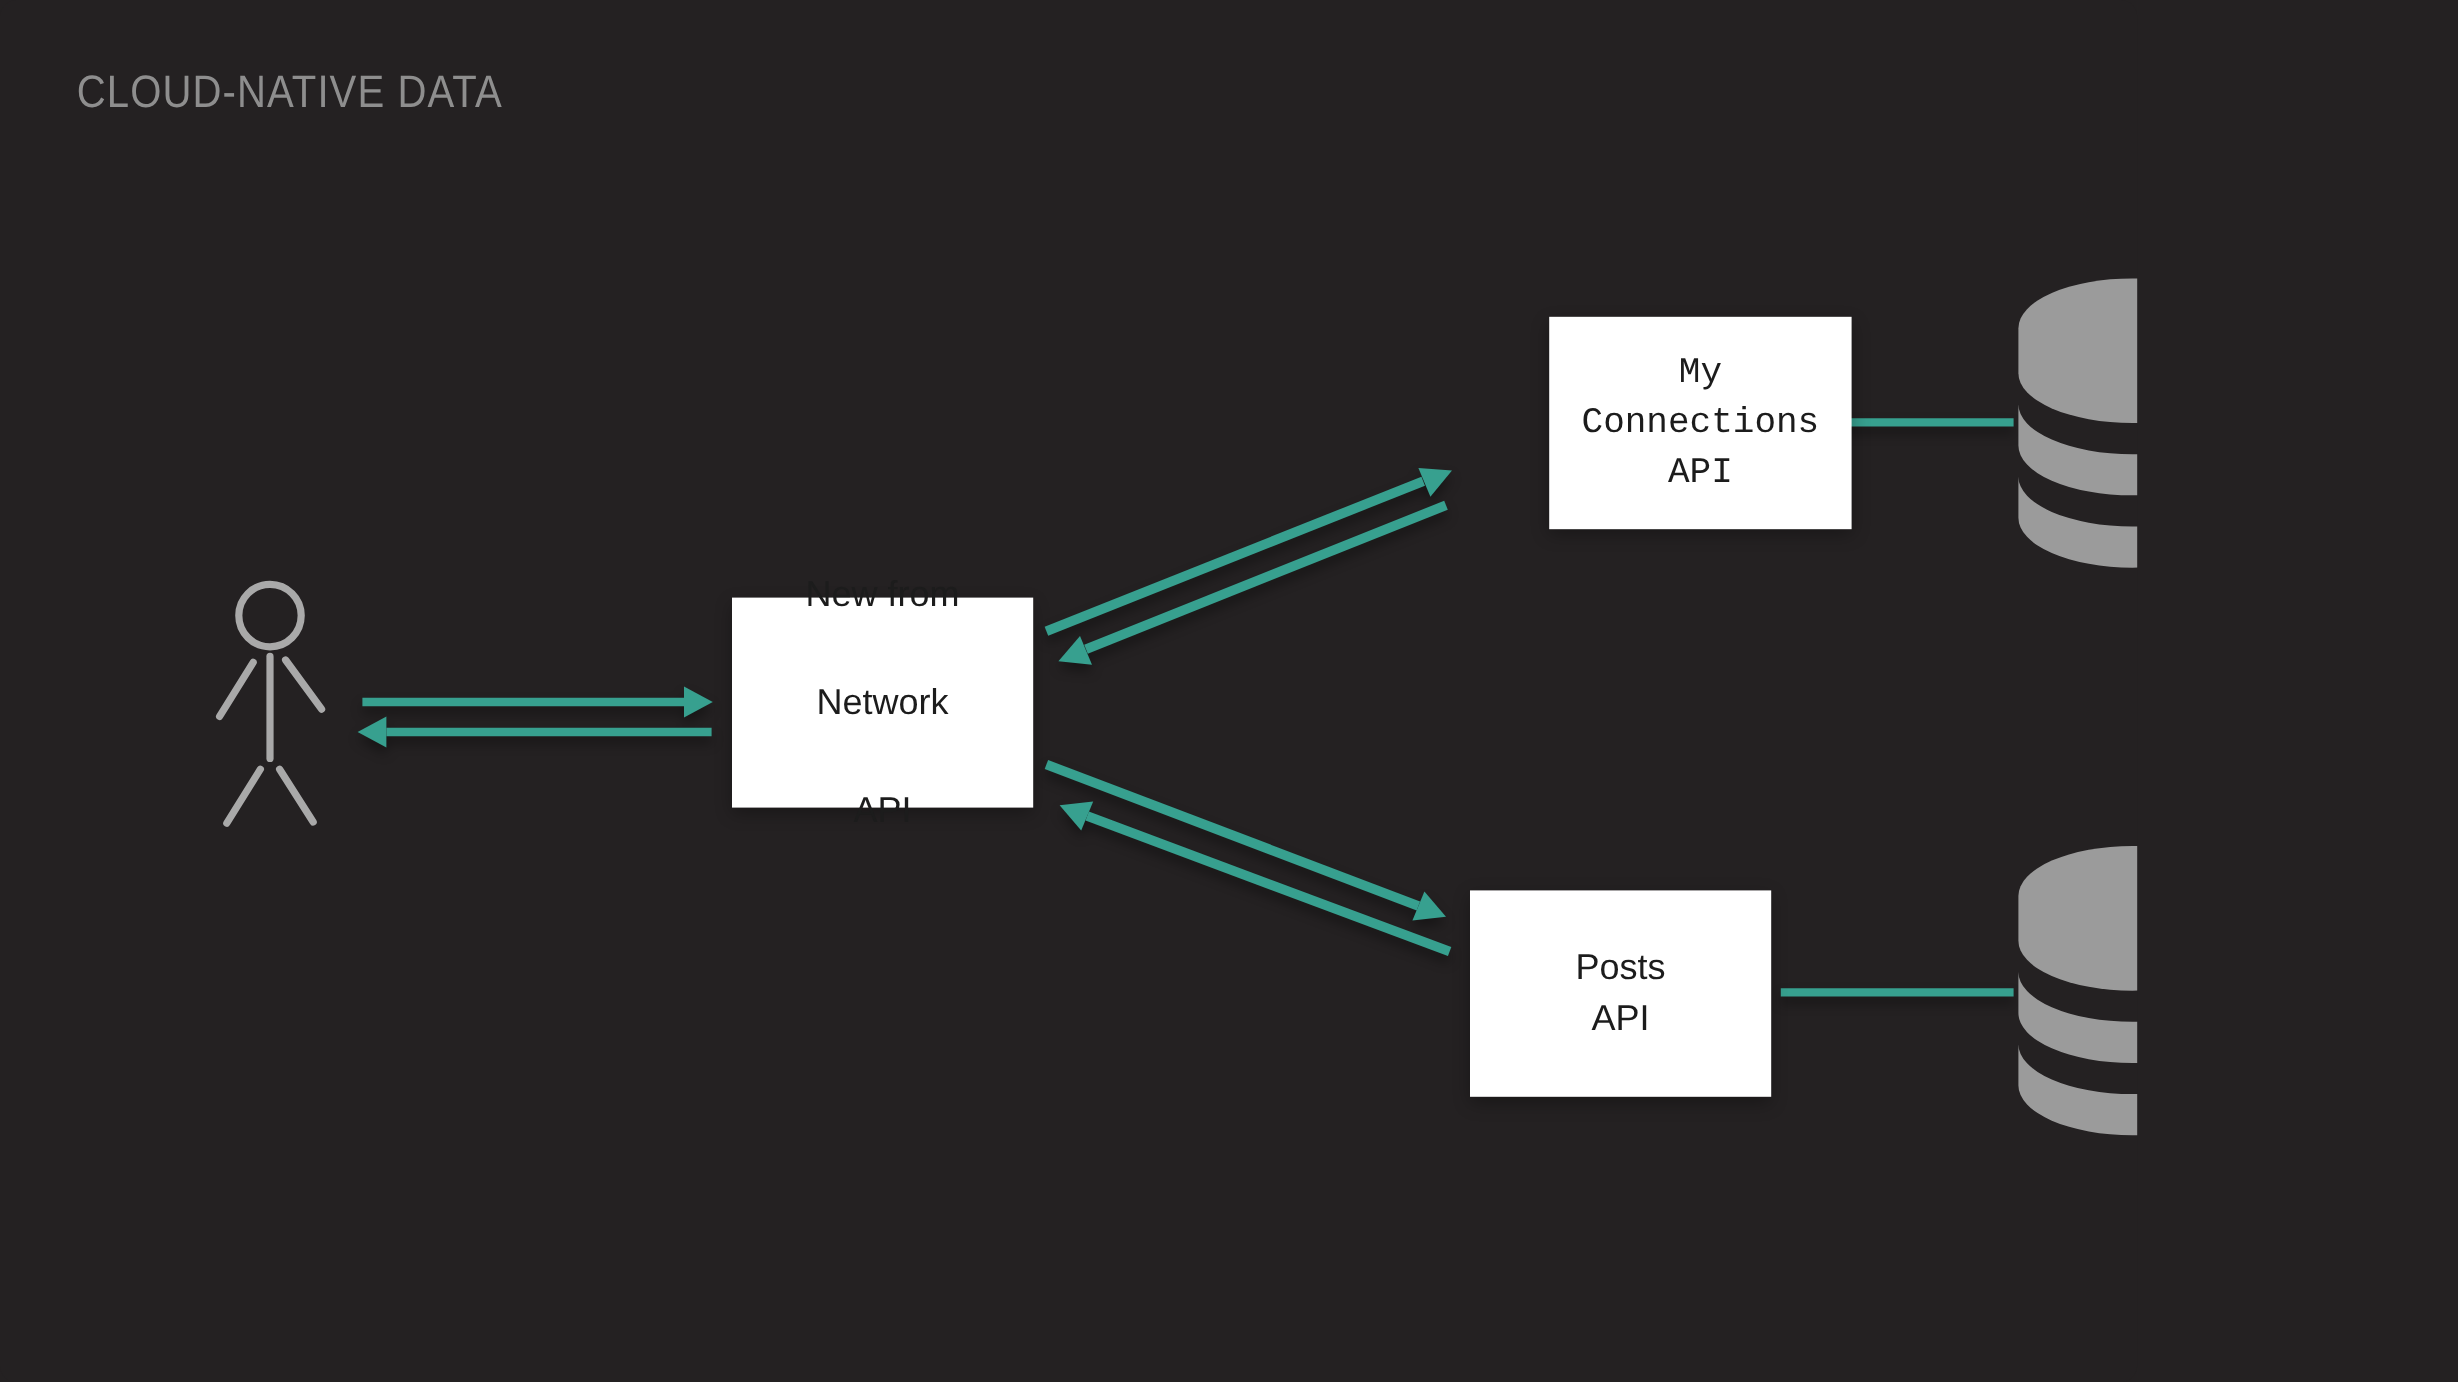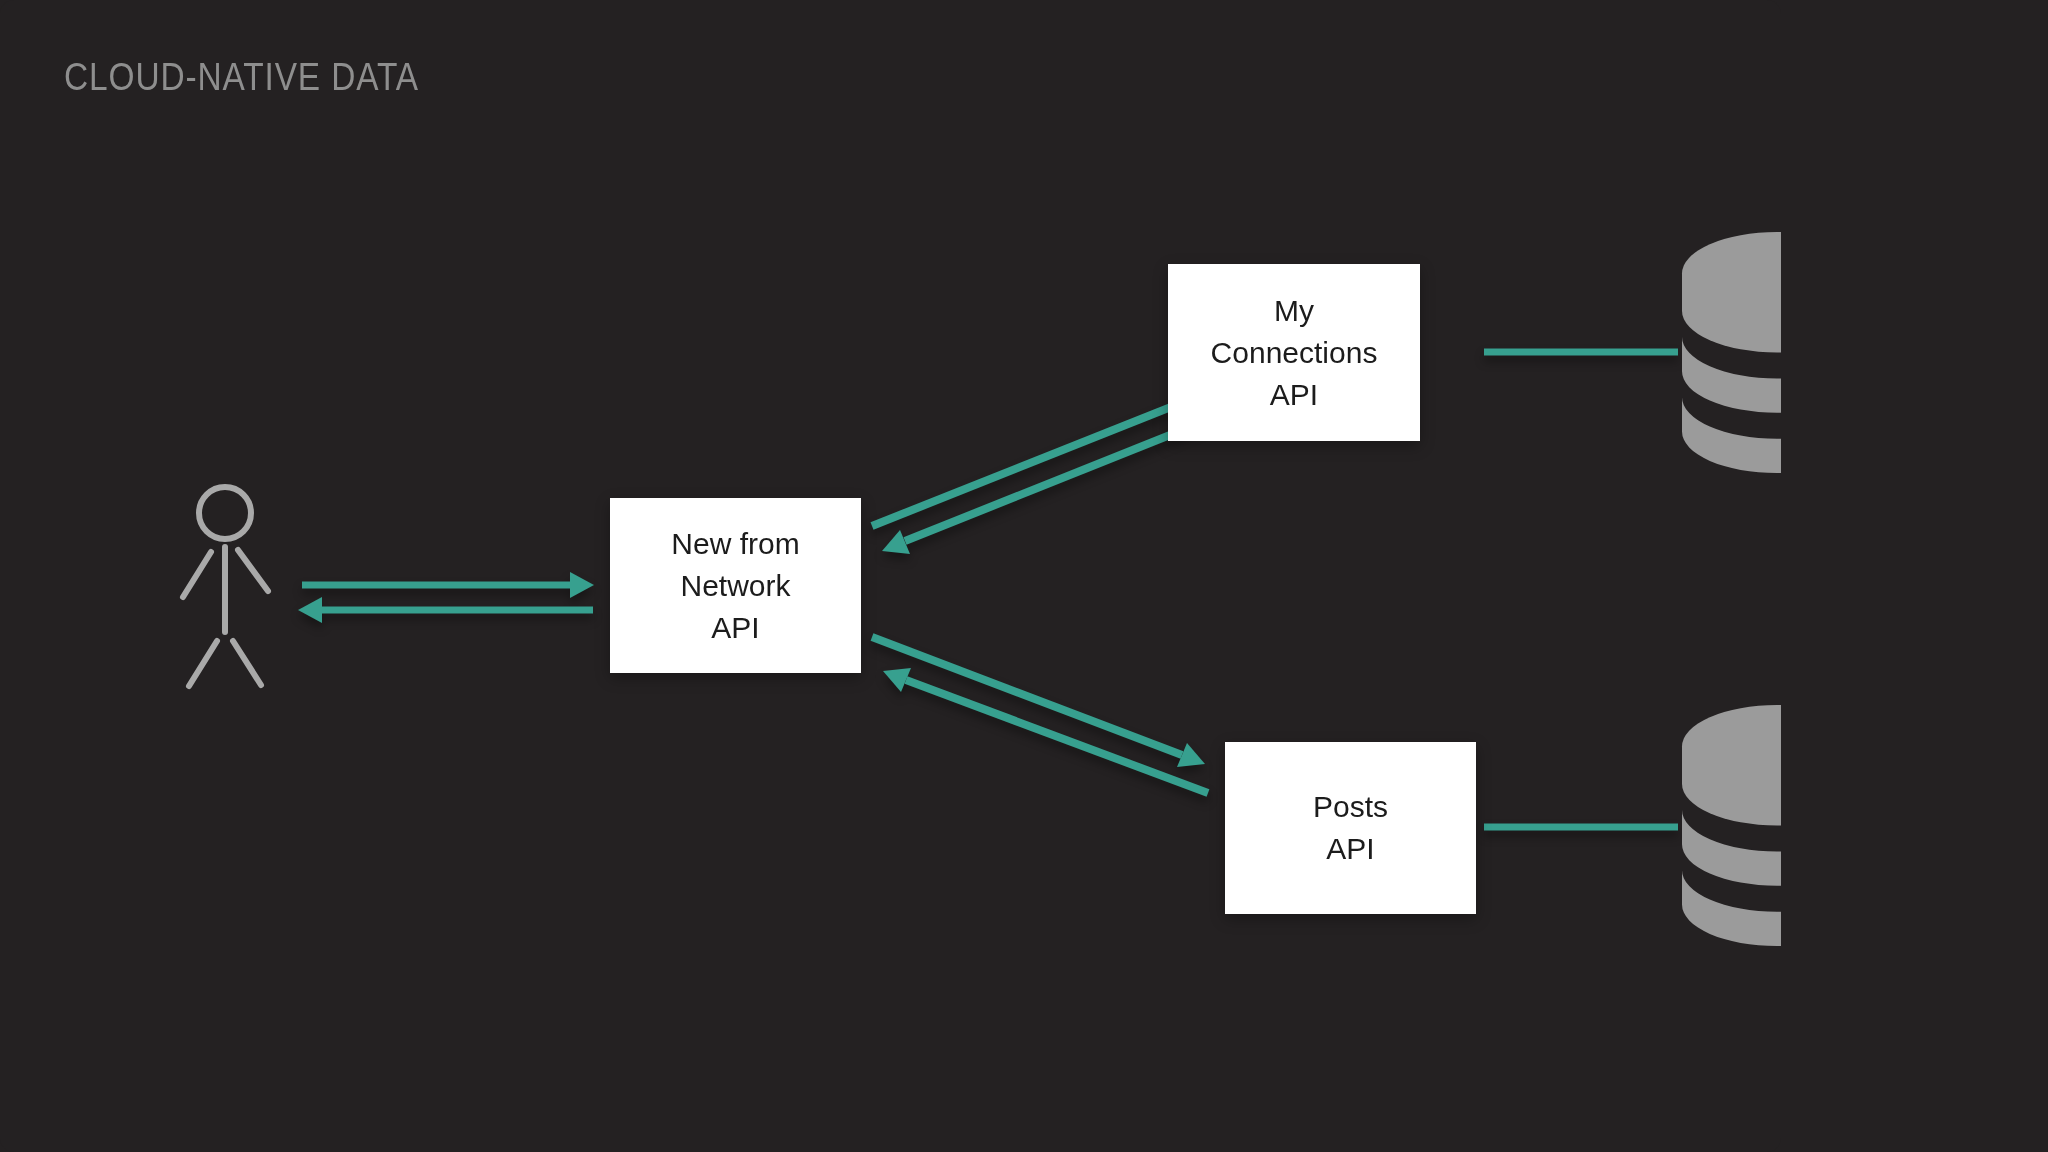--- a/index.html
+++ b/index.html
@@ -44,22 +44,22 @@
     display:flex;
     flex-direction:column;
     align-items:center;
     justify-content:center;
     text-align:center;
     font-size:30px;
     line-height:42px;
     box-shadow:0 5px 14px rgba(0,0,0,0.30);
   }
   .node span{display:block;}
-  #node-network{left:610px;top:498px;width:251px;height:175px;}
-  #node-connections{left:1168px;top:264px;width:252px;height:177px;}
+  #node-network{left:610px;top:498px;width:251px;height:175px;gap:48px;}
+  #node-connections{left:1291px;top:264px;width:252px;height:177px;font-family:Liberation Mono, monospace;}
   #node-posts{left:1225px;top:742px;width:251px;height:172px;align-items:center;}
 </style>
 </head>
 <body>
 
 <div class="stage">
 
   <div class="slide-title">CLOUD-NATIVE DATA</div>
 
   <svg class="diagram" viewBox="0 0 2048 1152" aria-hidden="true">

